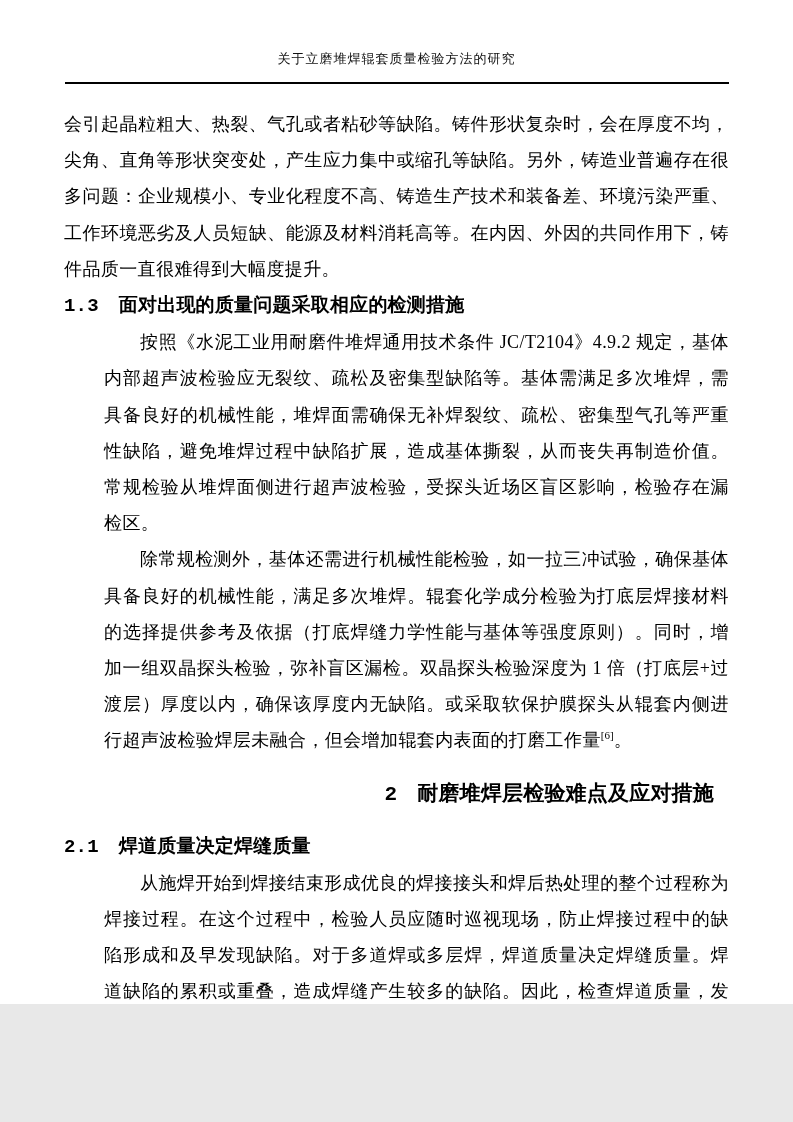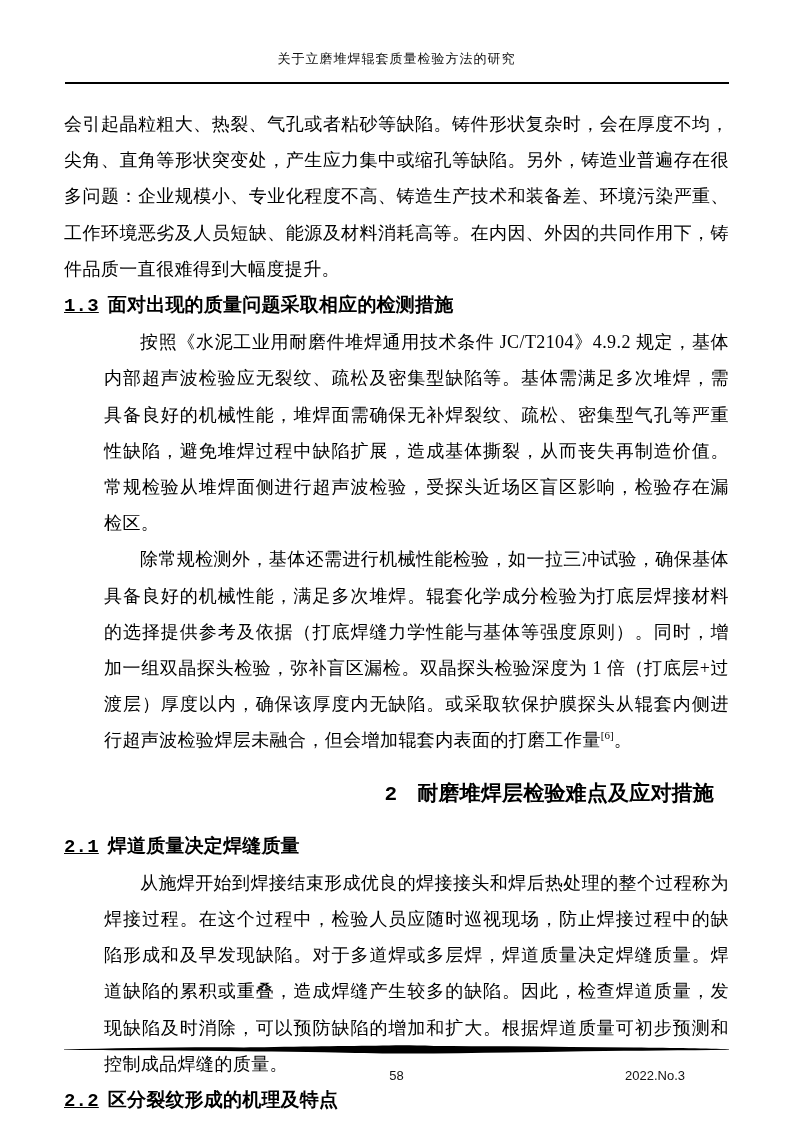--- a/index.html
+++ b/index.html
@@ -1,18 +1,18 @@
 <!DOCTYPE html>
 <html><head>
 <meta charset="utf-8">
 <style>
   html,body{margin:0;padding:0;background:#e8e8e8;}
   .page{
     position:relative;
-    width:793px;height:1122px;
+    width:793px;height:1004px;
     margin:0 auto;
     background:#ffffff;
     color:#000;
     font-family:"Liberation Serif","DejaVu Serif",serif;
     overflow:hidden;
     box-sizing:border-box;
   }
   .header{padding-top:50px;width:664px;margin:0 auto;}
   .header-title{
     text-align:center;
@@ -50,21 +50,21 @@
   .h-main{
     margin:15px;
     font-size:21px;
     line-height:37px;
     font-weight:bold;
     font-family:"Liberation Sans","DejaVu Sans",sans-serif;
     letter-spacing:0.2px;
     text-align:right;
   }
   .h-num{font-family:"Liberation Mono","DejaVu Sans Mono",monospace;font-weight:bold;}
-  .h-sub .h-num{margin-right:9px;text-decoration:underline;}
+  .h-sub .h-num{margin-right:20px;}
   .h-main .h-num{margin-right:20px;}
   .footer{
     position:absolute;
     left:64px;top:1045px;
     width:665px;
   }
   .footer-bar{display:block;width:665px;height:10px;}
   .footer-row{
     position:relative;
     margin-top:12px;

